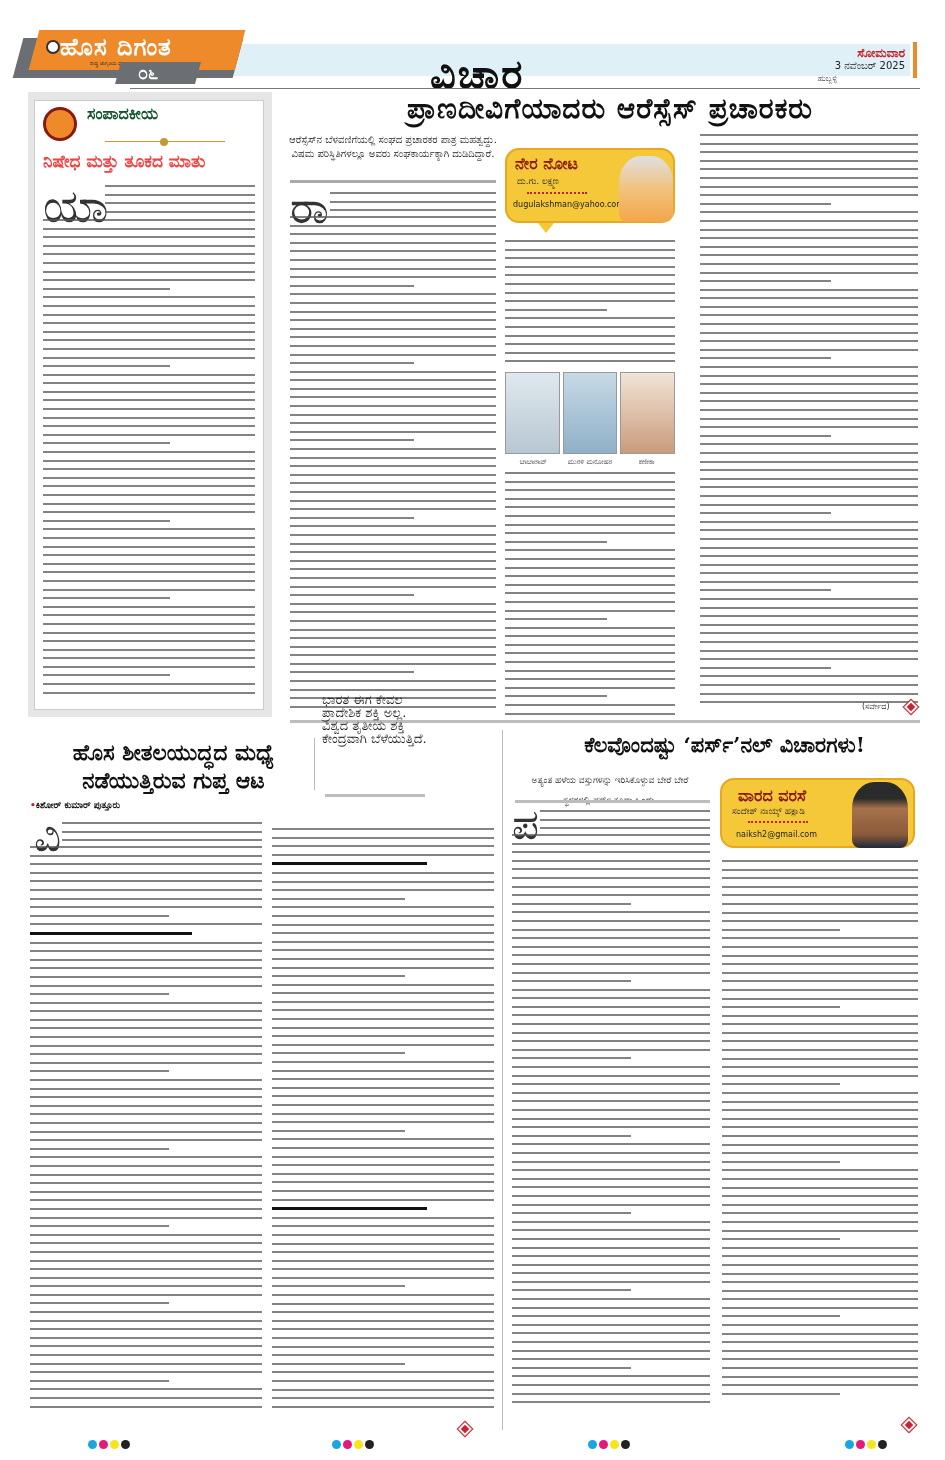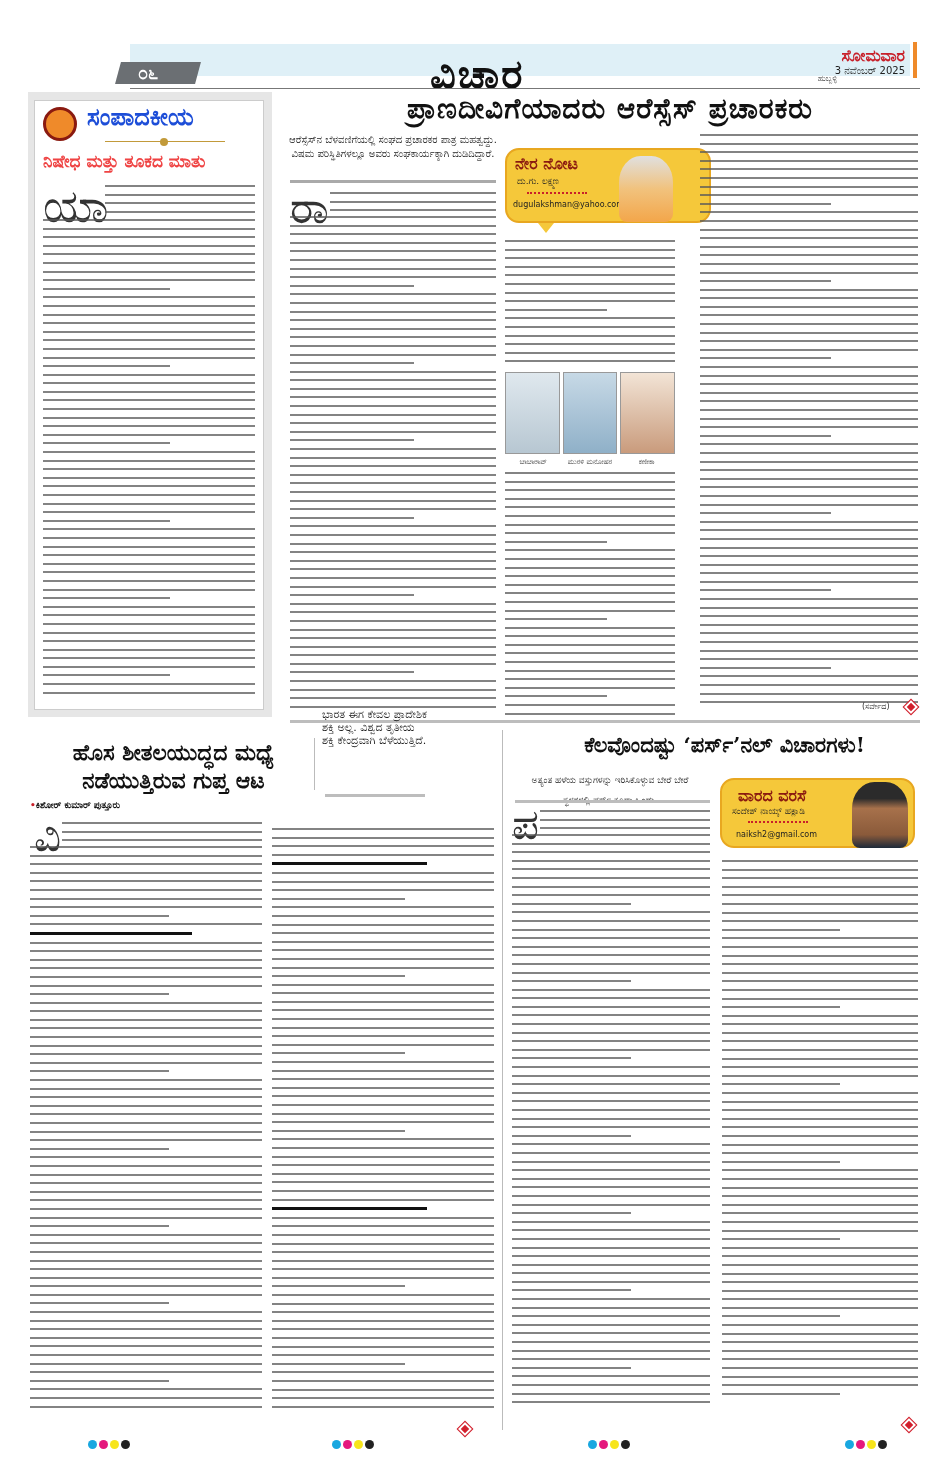--- a/index.html
+++ b/index.html
@@ -12,31 +12,31 @@
   .logo-wrap { position: absolute; left: 18px; top: 4px; width: 228px; height: 52px; }
   .logo-shadow { position: absolute; left: 0; top: 8px; width: 220px; height: 40px; background: #6b6f73; transform: skewX(-15deg); }
   .logo-orange { position: absolute; left: 16px; top: 0; width: 206px; height: 40px; background: #ef8a2a; transform: skewX(-15deg); }
   .logo-text { position: absolute; left: 42px; top: 2px; font-family: "DejaVu Serif", serif; font-weight: bold; font-size: 24px; color: #fff; letter-spacing: 1px; }
   .logo-tag { position: absolute; left: 72px; top: 30px; font-size: 5px; color: #222; }
   .logo-emblem { position: absolute; left: 28px; top: 10px; width: 14px; height: 14px; border-radius: 50%; background: #fff; border: 2px solid #333; }
   .page-no-box { position: absolute; left: 118px; top: 36px; width: 80px; height: 22px; background: #6b6f73; transform: skewX(-15deg); }
   .page-no { position: absolute; left: 138px; top: 36px; font-size: 18px; font-weight: bold; color: #fff; }
   .section-title { position: absolute; left: 430px; top: 24px; font-family: "DejaVu Serif", serif; font-size: 40px; font-weight: bold; color: #111; letter-spacing: 2px; }
   .date-box { position: absolute; right: 40px; top: 20px; text-align: right; }
-  .weekday { font-size: 16px; font-weight: bold; color: #c8202a; }
+  .weekday { font-size: 12px; font-weight: bold; color: #c8202a; }
   .date { font-size: 10px; color: #222; text-align: center; }
   .city { position: absolute; right: 108px; top: 48px; font-size: 8px; color: #333; }
   .date-bar { position: absolute; right: 28px; top: 16px; width: 4px; height: 36px; background: #ef8a2a; }
   .rule { position: absolute; left: 130px; top: 88px; width: 790px; height: 1px; background: #777; }
 
   
   .editorial { position: absolute; left: 28px; top: 92px; width: 244px; height: 625px; background: #e6e6e6; }
   .editorial-inner { position: absolute; left: 6px; top: 8px; width: 230px; height: 610px; background: #fff; border: 1px solid #ccc; }
   .ed-emblem { position: absolute; left: 8px; top: 6px; width: 34px; height: 34px; border-radius: 50%; background: #ef8a2a; border: 3px solid #8a1a10; }
-  .ed-title { position: absolute; left: 52px; top: 4px; font-family: Liberation Mono, monospace; font-size: 24px; font-weight: bold; color: #1d4ed8; }
+  .ed-title { position: absolute; left: 52px; top: 4px; font-family: Liberation Mono, monospace; font-size: 16px; font-weight: bold; color: #14532d; }
   .ed-orn { position: absolute; left: 70px; top: 40px; width: 120px; height: 1px; background: #c29a3a; }
   .ed-orn-dot { position: absolute; left: 125px; top: 37px; width: 8px; height: 8px; border-radius: 50%; background: #c29a3a; }
   .ed-headline { position: absolute; left: 8px; top: 50px; font-size: 17px; font-weight: bold; color: #ef4444; }
   .ed-dropcap { position: absolute; left: 8px; top: 78px; font-family: "DejaVu Serif", serif; font-size: 46px; color: #333; }
 
   
   .lines { position: absolute; }
   .lines span { display: block; height: 2px; background: #5a5a5a; margin-bottom: 6.6px; opacity: 0.75; }
   .lines span.short { width: 60%; }
   .lines span.sub { height: 3px; background: #111; opacity: 1; width: 70%; }
@@ -64,39 +64,46 @@
   .captions span { flex: 1; text-align: center; }
 
   .end-mark { position: absolute; width: 10px; height: 10px; background: #d21f2c; transform: rotate(45deg); border: 2px solid #fff; outline: 1px solid #d21f2c; }
   .signoff { position: absolute; font-size: 8px; color: #333; }
 
   .divider-h { position: absolute; height: 3px; background: #bdbdbd; }
   .divider-v { position: absolute; width: 1px; background: #bbb; }
 
   
   .bl-headline { position: absolute; left: 36px; top: 738px; width: 275px; text-align: center; font-family: "DejaVu Serif", serif; font-size: 22px; font-weight: bold; line-height: 28px; color: #111; }
-  .bl-deck { position: absolute; left: 322px; top: 708px; width: 108px; font-size: 11px; line-height: 13px; color: #222; }
+  .bl-deck { position: absolute; left: 322px; top: 693px; width: 108px; font-size: 13px; line-height: 13px; color: #222; }
   .byline { position: absolute; font-size: 9px; font-weight: bold; color: #111; }
   .byline::before { content: "\2022 "; color: #c8202a; }
   .bl-dropcap { position: absolute; left: 34px; top: 812px; font-family: "DejaVu Serif", serif; font-size: 42px; color: #333; }
 
   
   .br-headline { position: absolute; left: 512px; top: 732px; width: 425px; text-align: center; font-family: "DejaVu Serif", serif; font-size: 21px; font-weight: bold; color: #111; }
   .br-deck { position: absolute; left: 520px; top: 770px; width: 180px; text-align: center; font-size: 9px; line-height: 20px; color: #222; }
   .br-dropcap { position: absolute; left: 512px; top: 800px; font-family: "DejaVu Serif", serif; font-size: 42px; color: #333; }
 
   .reg-marks { position: absolute; top: 1440px; display: flex; gap: 2px; }
   .reg-marks i { display: block; width: 9px; height: 9px; border-radius: 50%; }
   .c { background: #19a7e0; } .m { background: #e5187e; } .y { background: #f7e51b; } .k { background: #222; }
 </style>
 </head>
 <body>
 
 <div class="masthead">
   <div class="band"></div>
+  <div class="logo-wrap">
+    <div class="logo-shadow"></div>
+    <div class="logo-orange"></div>
+    <div class="logo-emblem"></div>
+    <div class="logo-text">ಹೊಸ ದಿಗಂತ</div>
+    <div class="logo-tag">ರಾಷ್ಟ್ರ ಜಾಗೃತಿಯ ಧ್ವನಿ</div>
+  </div>
   <div class="page-no-box"></div>
   <div class="page-no">೦೬</div>
   <div class="section-title">ವಿಚಾರ</div>
   <div class="date-box">
     <div class="weekday">ಸೋಮವಾರ</div>
     <div class="date">3 ನವೆಂಬರ್ 2025</div>
   </div>
   <div class="date-bar"></div>
   <div class="city">ಹುಬ್ಬಳ್ಳಿ</div>
 </div>
@@ -240,21 +247,21 @@
     <span></span>
     <span></span>
     <span></span>
     <span class="short"></span>
     <span></span>
     <span></span>
     <span></span>
     <span></span>
   </div>
 
-<div class="columnist" style="left:505px;top:148px;width:206px;height:75px;">
+<div class="columnist" style="left:505px;top:148px;width:170px;height:75px;">
   <div class="col-title" style="left:8px;top:4px;">ನೇರ ನೋಟ</div>
   <div class="col-author" style="left:10px;top:26px;">ದು.ಗು. ಲಕ್ಷ್ಮಣ</div>
   <div class="col-dots" style="left:20px;top:42px;width:60px;"></div>
   <div class="col-email" style="left:6px;top:50px;">dugulakshman@yahoo.com</div>
   <div class="col-photo" style="left:112px;top:6px;width:54px;height:66px;background:linear-gradient(#e0e0e0,#f1c27d 50%,#f3a64a);"></div>
 </div>
 <div class="col-tail" style="left:538px;top:223px;"></div>
 
 <div class="lines" style="left:505px;top:240px;width:170px;" id="top-col2a">
     <span></span>

